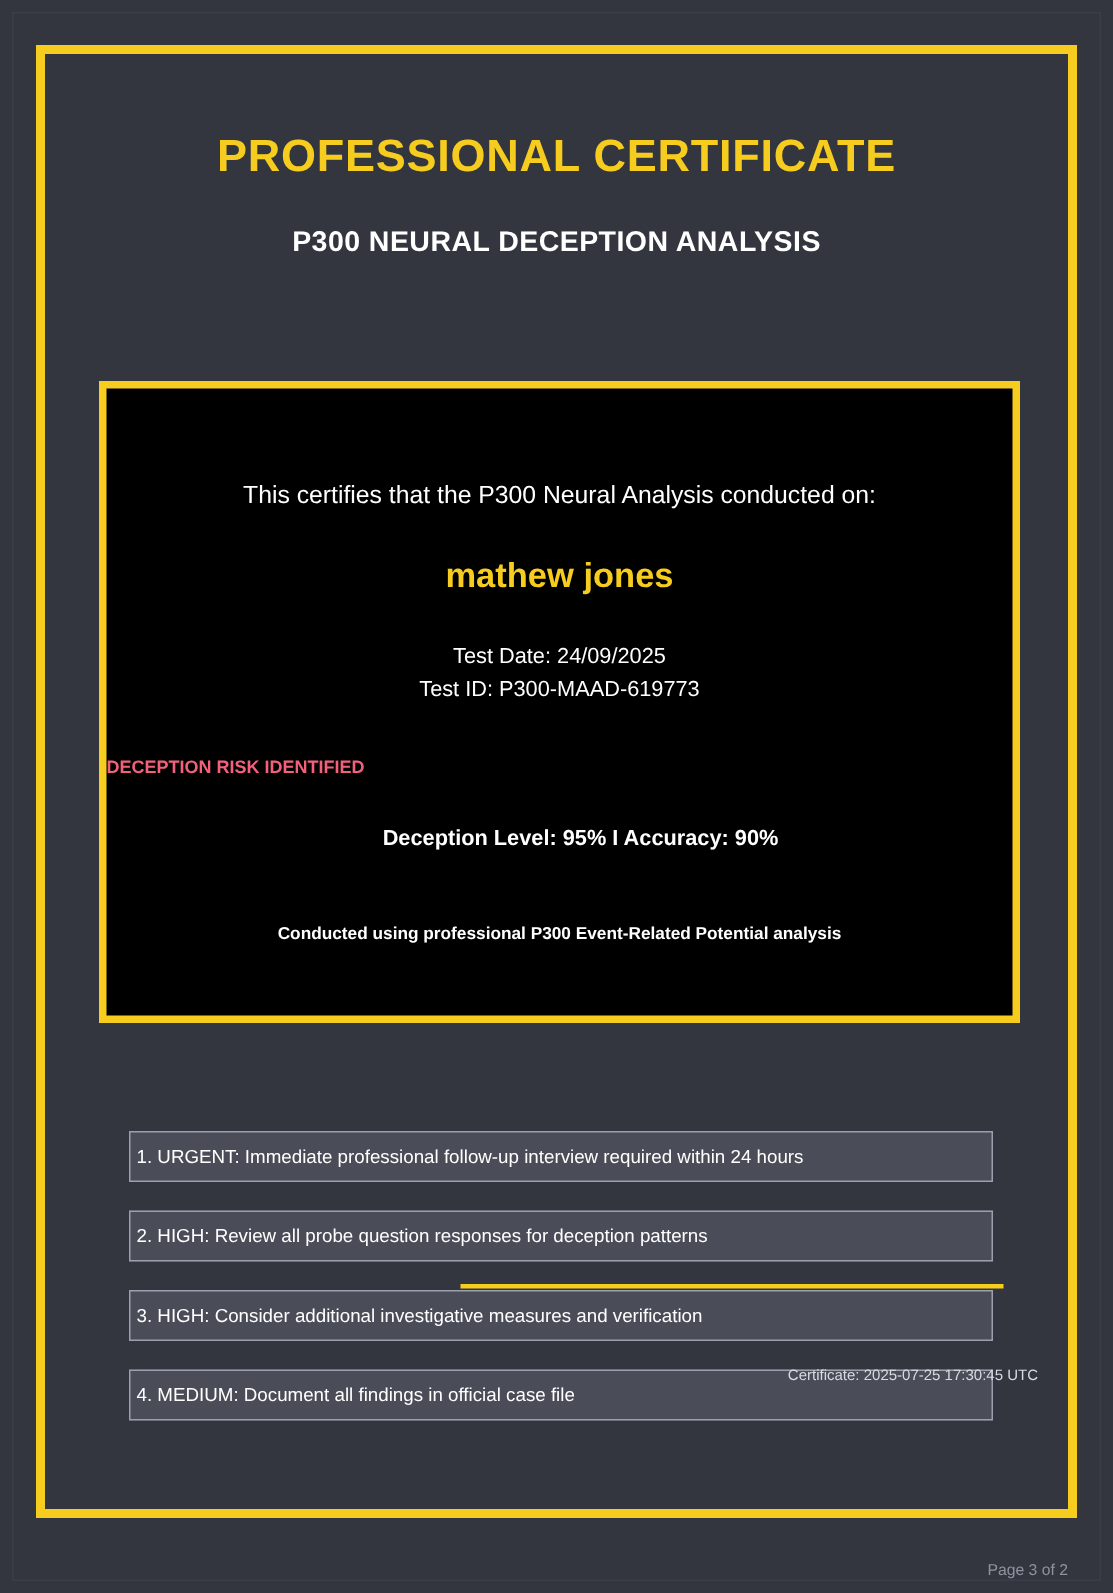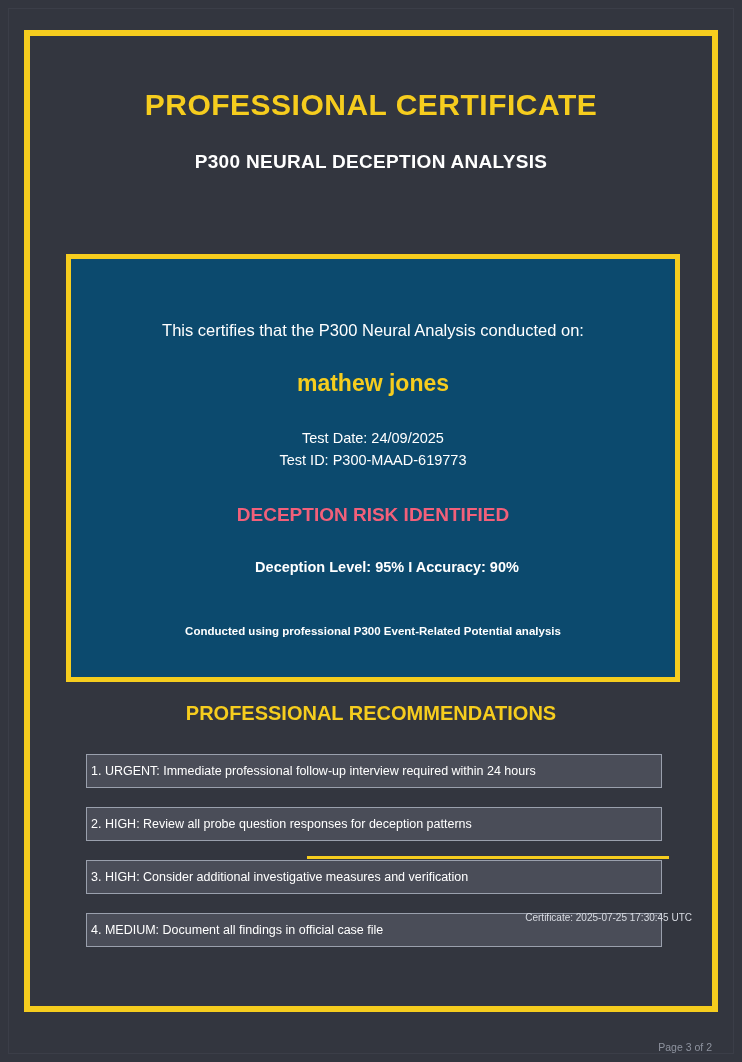--- a/index.html
+++ b/index.html
@@ -57,21 +57,21 @@
     margin-top: 29px;
   }
   .inner-box {
     position: absolute;
     left: 36px;
     top: 218px;
     width: 614px;
     height: 428px;
     box-sizing: border-box;
     border: 5px solid #f6cd1e;
-    background: #0c4a6e;
+    background: #000000;
   }
   .certifies {
     text-align: center;
     font-size: 16.5px;
     color: #ffffff;
     margin-top: 62px;
   }
   .subject-name {
     text-align: center;
     color: #f6cd1e;
@@ -81,23 +81,23 @@
   }
   .meta {
     text-align: center;
     font-size: 14.5px;
     font-weight: normal;
     color: #ffffff;
     margin-top: 30px;
     line-height: 22px;
   }
   .verdict {
-    text-align: center;
+    text-align: left;
     color: #f2607a;
-    font-size: 19px;
+    font-size: 12px;
     font-weight: bold;
     margin-top: 33px;
   }
   .levels {
     text-align: center;
     font-size: 14.5px;
     font-weight: bold;
     color: #ffffff;
     margin-top: 33px;
     padding-left: 28px;
@@ -178,21 +178,20 @@
       <div class="subject-name">mathew jones</div>
       <div class="meta">
         <div>Test Date: 24/09/2025</div>
         <div>Test ID: P300-MAAD-619773</div>
       </div>
       <div class="verdict">DECEPTION RISK IDENTIFIED</div>
       <div class="levels">Deception Level: 95% I Accuracy: 90%</div>
       <div class="method">Conducted using professional P300 Event-Related Potential analysis</div>
     </div>
 
-    <div class="rec-title">PROFESSIONAL RECOMMENDATIONS</div>
 
     <div class="rec-list">
       <div class="rec-item">1. URGENT: Immediate professional follow-up interview required within 24 hours</div>
       <div class="rec-item">2. HIGH: Review all probe question responses for deception patterns</div>
       <div class="rec-item has-underline">3. HIGH: Consider additional investigative measures and verification</div>
       <div class="rec-item">4. MEDIUM: Document all findings in official case file</div>
     </div>
 
     <div class="cert-stamp">Certificate: 2025-07-25 17:30:45 UTC</div>
   </div>

